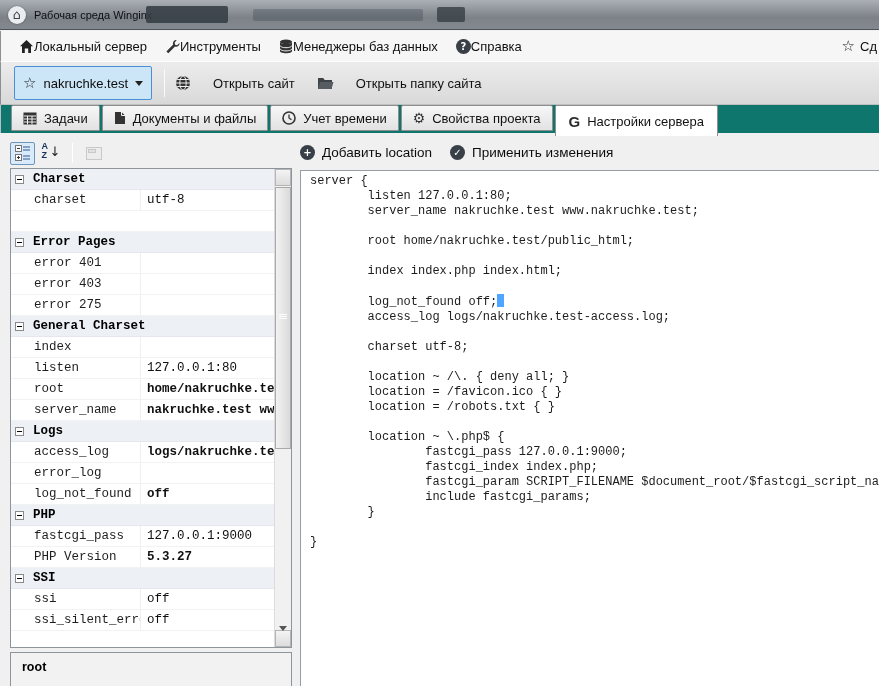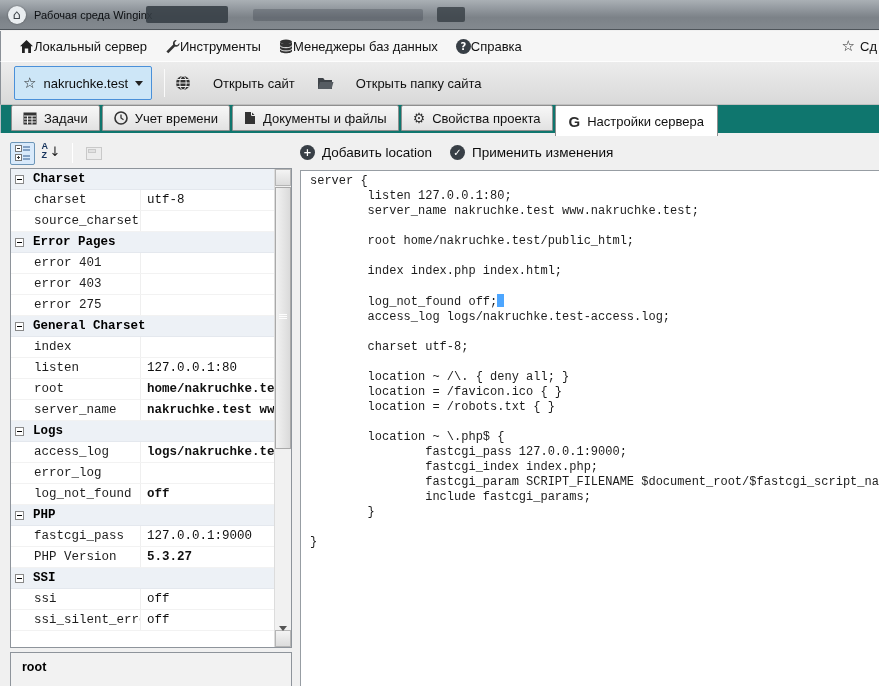--- a/index.html
+++ b/index.html
@@ -197,35 +197,35 @@
       <span>
         <svg width="14" height="13" viewBox="0 0 14 13">
             <rect x="0.5" y="0.5" width="13" height="12" fill="#333"></rect>
             <path d="M1 4h12M1 7h12M1 10h12M4.5 4v8.5M9 4v8.5" stroke="#f2f2f2"></path>
           </svg>
       </span>
       <span>Задачи</span>
     </div>
     <div class="tab">
       <span>
+        <svg width="12" height="14" viewBox="0 0 12 14">
+            <path d="M1 1h6.5L11 4.5V13H1z" fill="#333"></path>
+            <path d="M7.5 1v3.5H11" fill="none" stroke="#f2f2f2"></path>
+          </svg>
+      </span>
+      <span>Документы и файлы</span>
+    </div>
+    <div class="tab">
+      <span>
         <svg width="14" height="14" viewBox="0 0 14 14">
             <circle cx="7" cy="7" r="6" fill="none" stroke="#333" stroke-width="1.6"></circle>
             <path d="M7 3.5V7l2.5 1.8" stroke="#333" stroke-width="1.3" fill="none"></path>
           </svg>
       </span>
       <span>Учет времени</span>
-    </div>
-    <div class="tab">
-      <span>
-        <svg width="12" height="14" viewBox="0 0 12 14">
-            <path d="M1 1h6.5L11 4.5V13H1z" fill="#333"></path>
-            <path d="M7.5 1v3.5H11" fill="none" stroke="#f2f2f2"></path>
-          </svg>
-      </span>
-      <span>Документы и файлы</span>
     </div>
     <div class="tab">
       <span style="font-family:'DejaVu Sans',sans-serif;font-size:14px;color:#333;line-height:1;">⚙</span>
       <span>Свойства проекта</span>
     </div>
     <div class="tab active">
       <span class="g-ico">G</span>
       <span>Настройки сервера</span>
     </div>
   </div>
@@ -261,21 +261,20 @@
     <div class="prows">
         <div class="crow">
           <span class="expander"></span>
           <span class="clabel">Charset</span>
         </div>
         <div class="prow">
           <div class="pname">charset</div>
           <div class="pval">utf-8</div>
         </div>
         <div class="prow">
-          <div class="pname">source_charset</div>
           <div class="pval"></div>
         </div>
         <div class="crow">
           <span class="expander"></span>
           <span class="clabel">Error Pages</span>
         </div>
         <div class="prow">
           <div class="pname">error 401</div>
           <div class="pval"></div>
         </div>

